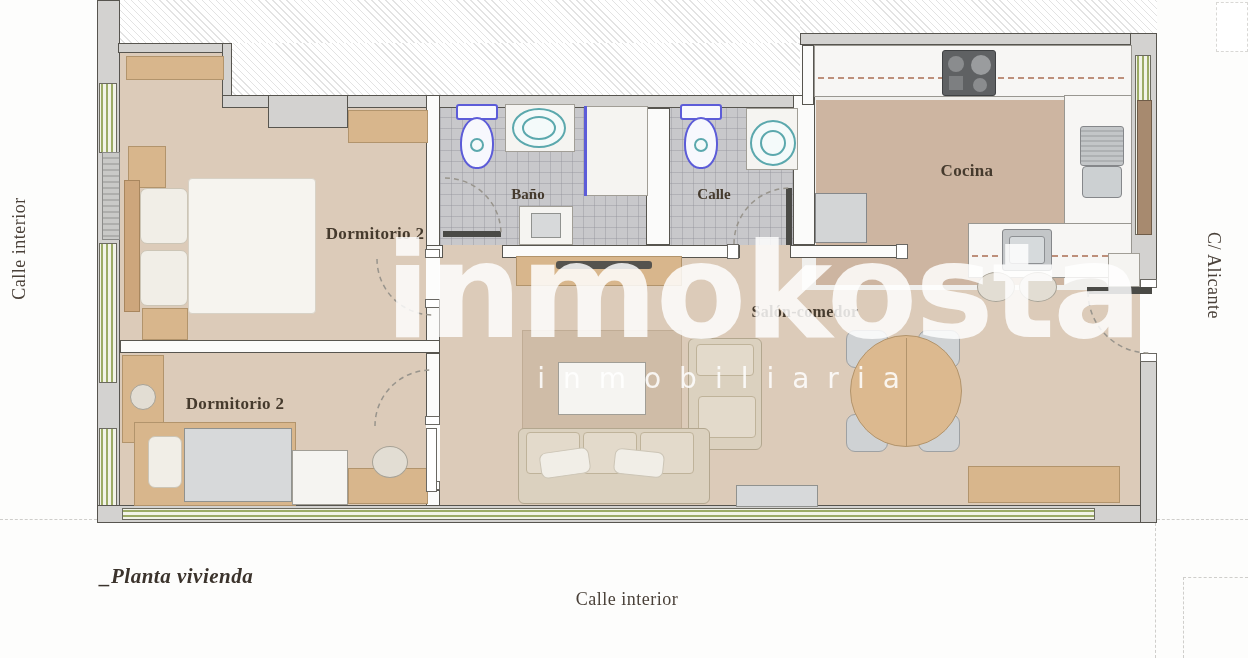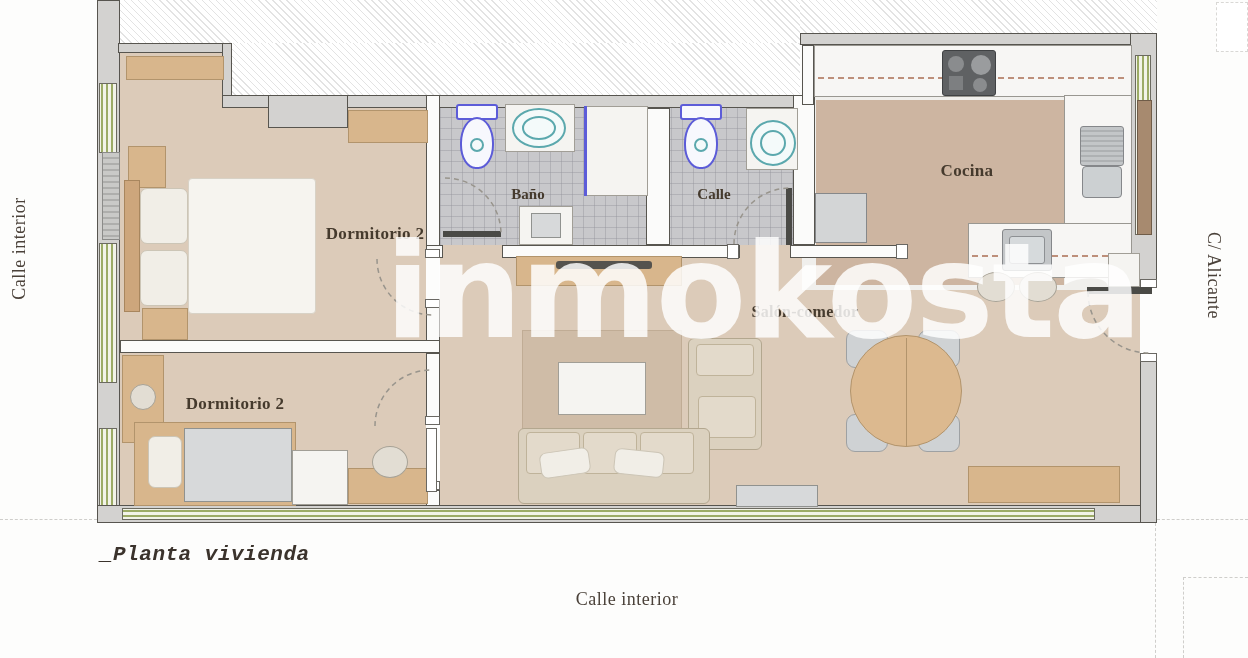--- a/index.html
+++ b/index.html
@@ -221,19 +221,20 @@
   <div class="abs" style="left:1216px;top:2px;width:32px;height:50px;border:1px dashed #d9d8d5;background:#fff;"></div>
 
   <div class="abs rlabel" style="left:300px;top:224px;width:150px;">Dormitorio 2</div>
   <div class="abs rlabel" style="left:160px;top:394px;width:150px;">Dormitorio 2</div>
   <div class="abs rlabel-s" style="left:490px;top:186px;width:76px;">Baño</div>
   <div class="abs rlabel-s" style="left:676px;top:186px;width:76px;">Calle</div>
   <div class="abs rlabel" style="left:928px;top:161px;width:78px;">Cocina</div>
   <div class="abs rlabel" style="left:738px;top:303px;width:134px;font-size:16px;">Salón-comedor</div>
 
   <div class="abs wm-brand" style="left:385px;top:225px;width:730px;text-align:center;">inmokosta</div>
+  <div class="abs wm-tag" style="left:505px;top:362px;width:445px;">inmobiliaria</div>
 
   <div class="abs street" style="left:-56px;top:238px;width:150px;transform:rotate(-90deg);">Calle interior</div>
   <div class="abs street" style="left:1138px;top:265px;width:150px;transform:rotate(90deg);">C/ Alicante</div>
   <div class="abs street" style="left:502px;top:589px;width:250px;">Calle interior</div>
-  <div class="abs title" style="left:100px;top:543px;font-family:Liberation Mono, monospace;">_Planta vivienda</div>
+  <div class="abs title" style="left:100px;top:564px;">_Planta vivienda</div>
 
 </div>
 
 </body></html>

